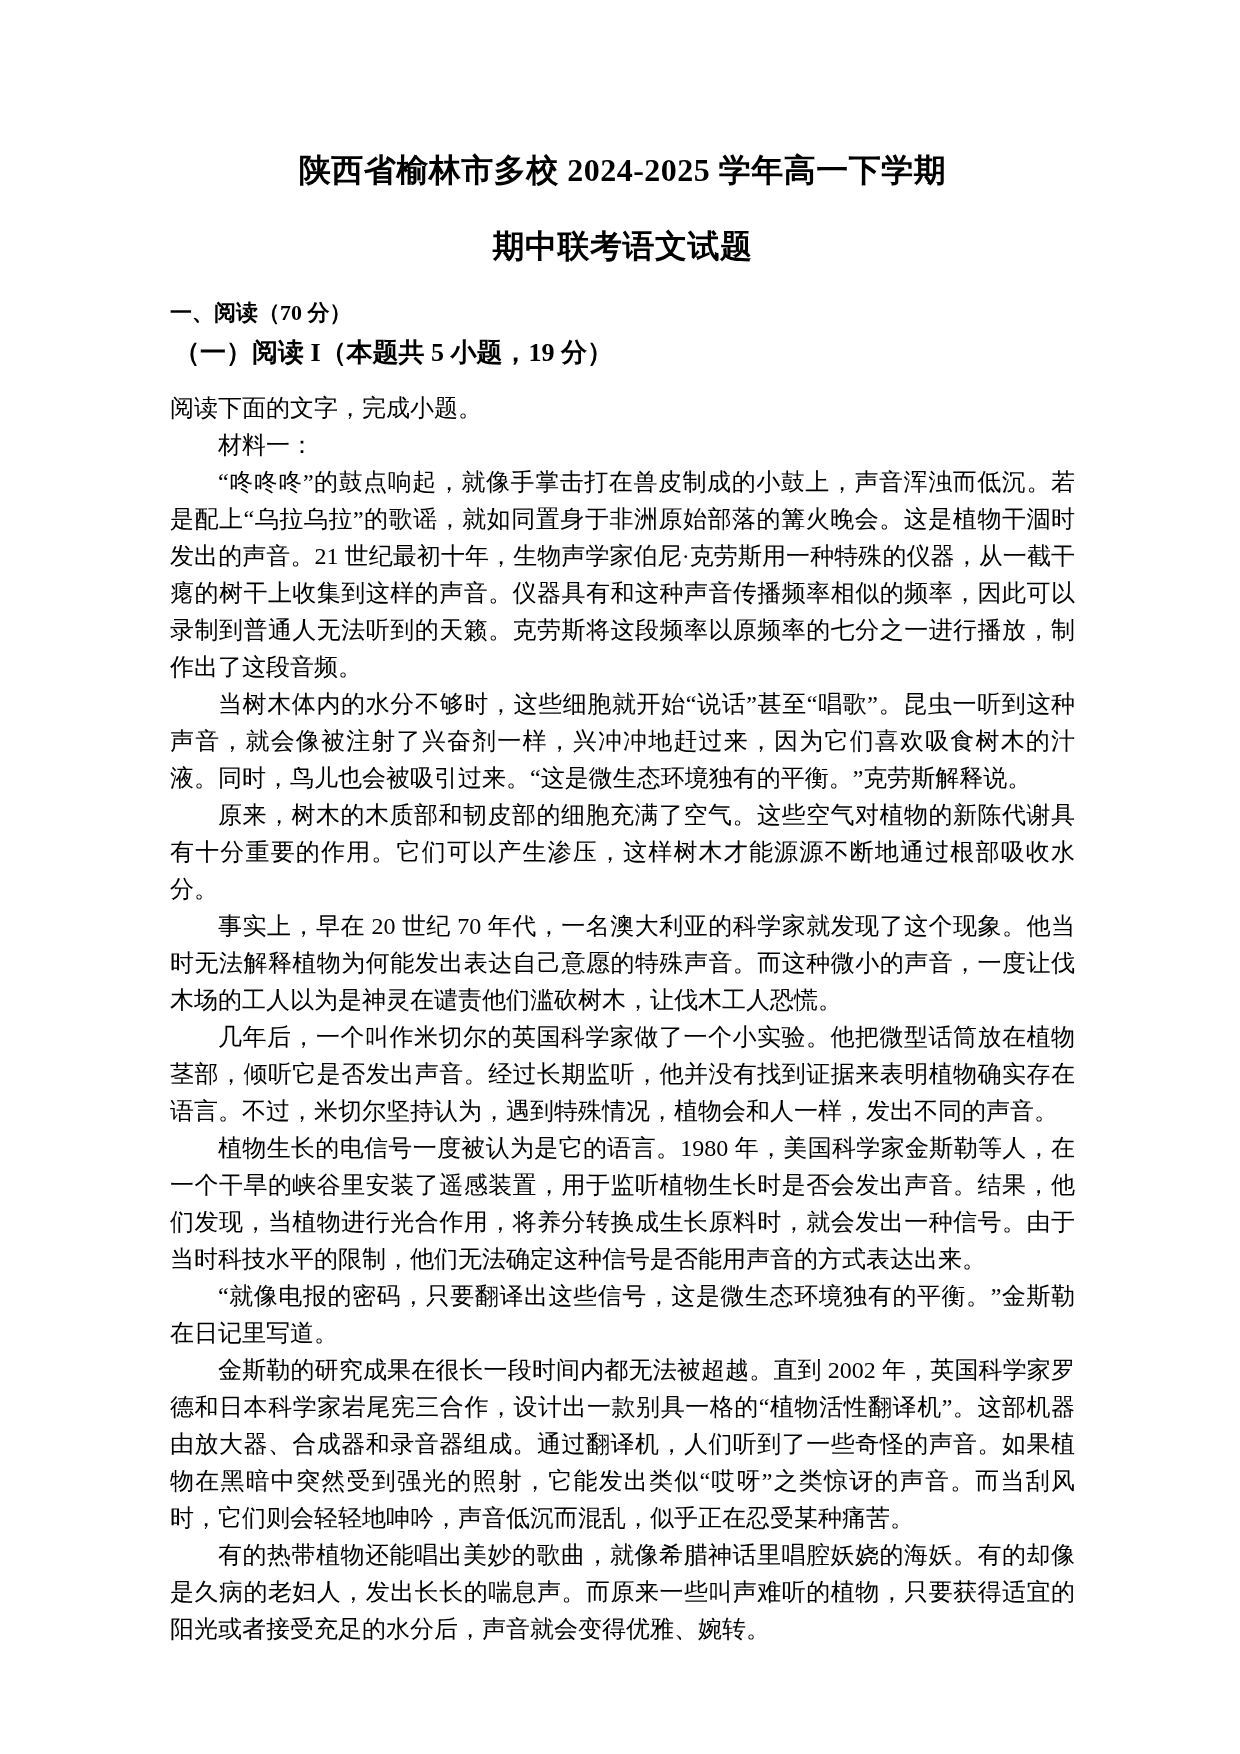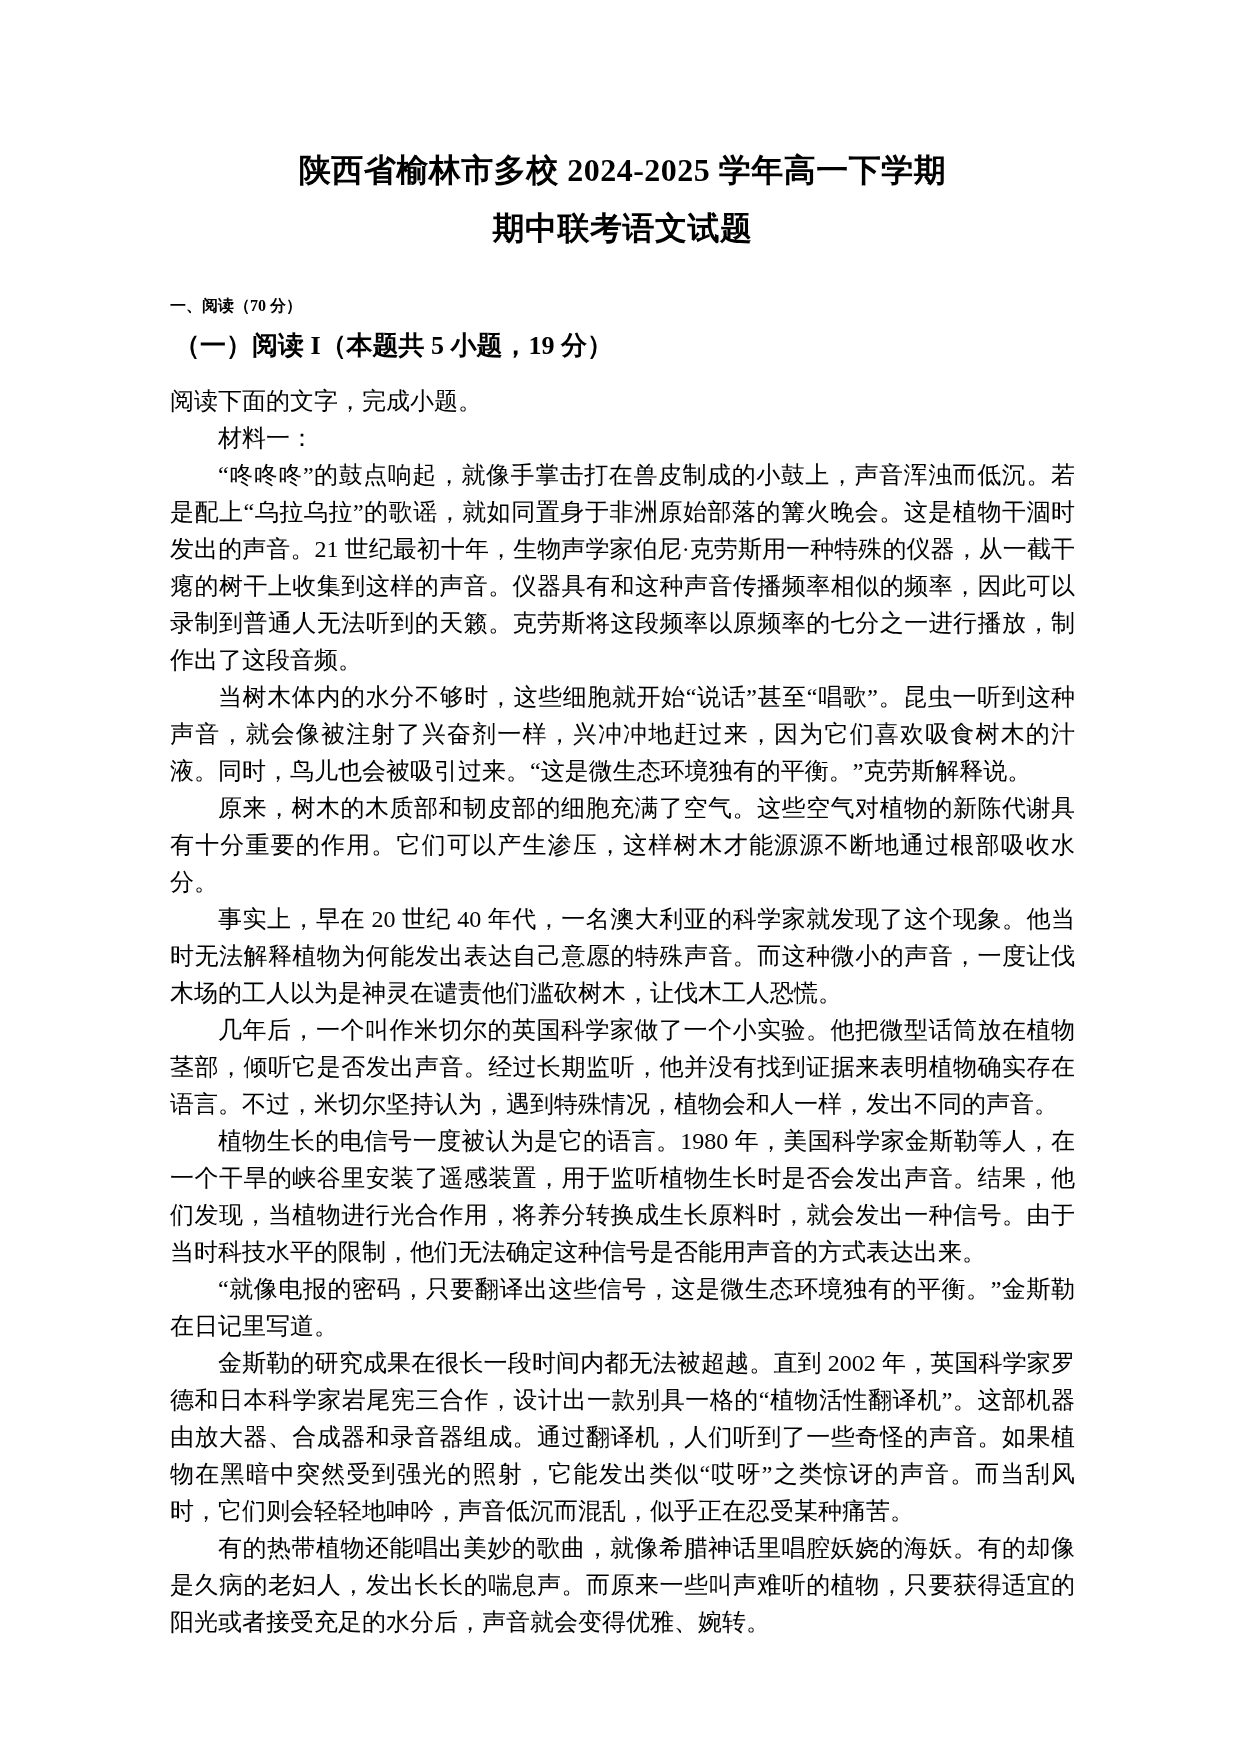--- a/index.html
+++ b/index.html
@@ -24,25 +24,25 @@
     width: 905px;
   }
   .title {
     text-align: center;
     font-weight: bold;
     font-size: 32px;
     line-height: 40px;
     letter-spacing: 0.5px;
   }
   .title.second {
-    margin-top: 18px;
+    margin-top: 36px;
   }
   .h-section {
-    margin-top: 43px;
-    font-size: 16px;
+    margin-top: 32px;
+    font-size: 22px;
     font-weight: bold;
     line-height: 30px;
   }
   .h-subsection {
     margin-top: 8px;
     margin-left: 4px;
     font-size: 26px;
     font-weight: bold;
     line-height: 34px;
   }
@@ -81,21 +81,21 @@
     <div class="h-subsection">（一）阅读 I（本题共 5 小题，19 分）</div>
 
     <div class="instruction">阅读下面的文字，完成小题。</div>
 
     <div class="bodytext">
       <p class="material-label">材料一：</p>
 
       <p>“咚咚咚”的鼓点响起，就像手掌击打在兽皮制成的小鼓上，声音浑浊而低沉。若是配上“乌拉乌拉”的歌谣，就如同置身于非洲原始部落的篝火晚会。这是植物干涸时发出的声音。21 世纪最初十年，生物声学家伯尼·克劳斯用一种特殊的仪器，从一截干瘪的树干上收集到这样的声音。仪器具有和这种声音传播频率相似的频率，因此可以录制到普通人无法听到的天籁。克劳斯将这段频率以原频率的七分之一进行播放，制作出了这段音频。</p>
       <p>当树木体内的水分不够时，这些细胞就开始“说话”甚至“唱歌”。昆虫一听到这种声音，就会像被注射了兴奋剂一样，兴冲冲地赶过来，因为它们喜欢吸食树木的汁液。同时，鸟儿也会被吸引过来。“这是微生态环境独有的平衡。”克劳斯解释说。</p>
       <p>原来，树木的木质部和韧皮部的细胞充满了空气。这些空气对植物的新陈代谢具有十分重要的作用。它们可以产生渗压，这样树木才能源源不断地通过根部吸收水分。</p>
-      <p>事实上，早在 20 世纪 40 年代，一名澳大利亚的科学家就发现了这个现象。他当时无法解释植物为何能发出表达自己意愿的特殊声音。而这种微小的声音，一度让伐木场的工人以为是神灵在谴责他们滥砍树木，让伐木工人恐慌。</p>
+      <p>事实上，早在 20 世纪 70 年代，一名澳大利亚的科学家就发现了这个现象。他当时无法解释植物为何能发出表达自己意愿的特殊声音。而这种微小的声音，一度让伐木场的工人以为是神灵在谴责他们滥砍树木，让伐木工人恐慌。</p>
       <p>几年后，一个叫作米切尔的英国科学家做了一个小实验。他把微型话筒放在植物茎部，倾听它是否发出声音。经过长期监听，他并没有找到证据来表明植物确实存在语言。不过，米切尔坚持认为，遇到特殊情况，植物会和人一样，发出不同的声音。</p>
       <p>植物生长的电信号一度被认为是它的语言。1980 年，美国科学家金斯勒等人，在一个干旱的峡谷里安装了遥感装置，用于监听植物生长时是否会发出声音。结果，他们发现，当植物进行光合作用，将养分转换成生长原料时，就会发出一种信号。由于当时科技水平的限制，他们无法确定这种信号是否能用声音的方式表达出来。</p>
       <p>“就像电报的密码，只要翻译出这些信号，这是微生态环境独有的平衡。”金斯勒在日记里写道。</p>
       <p>金斯勒的研究成果在很长一段时间内都无法被超越。直到 2002 年，英国科学家罗德和日本科学家岩尾宪三合作，设计出一款别具一格的“植物活性翻译机”。这部机器由放大器、合成器和录音器组成。通过翻译机，人们听到了一些奇怪的声音。如果植物在黑暗中突然受到强光的照射，它能发出类似“哎呀”之类惊讶的声音。而当刮风时，它们则会轻轻地呻吟，声音低沉而混乱，似乎正在忍受某种痛苦。</p>
       <p>有的热带植物还能唱出美妙的歌曲，就像希腊神话里唱腔妖娆的海妖。有的却像是久病的老妇人，发出长长的喘息声。而原来一些叫声难听的植物，只要获得适宜的阳光或者接受充足的水分后，声音就会变得优雅、婉转。</p>
     </div>
 
   </div>
 </div>
 

